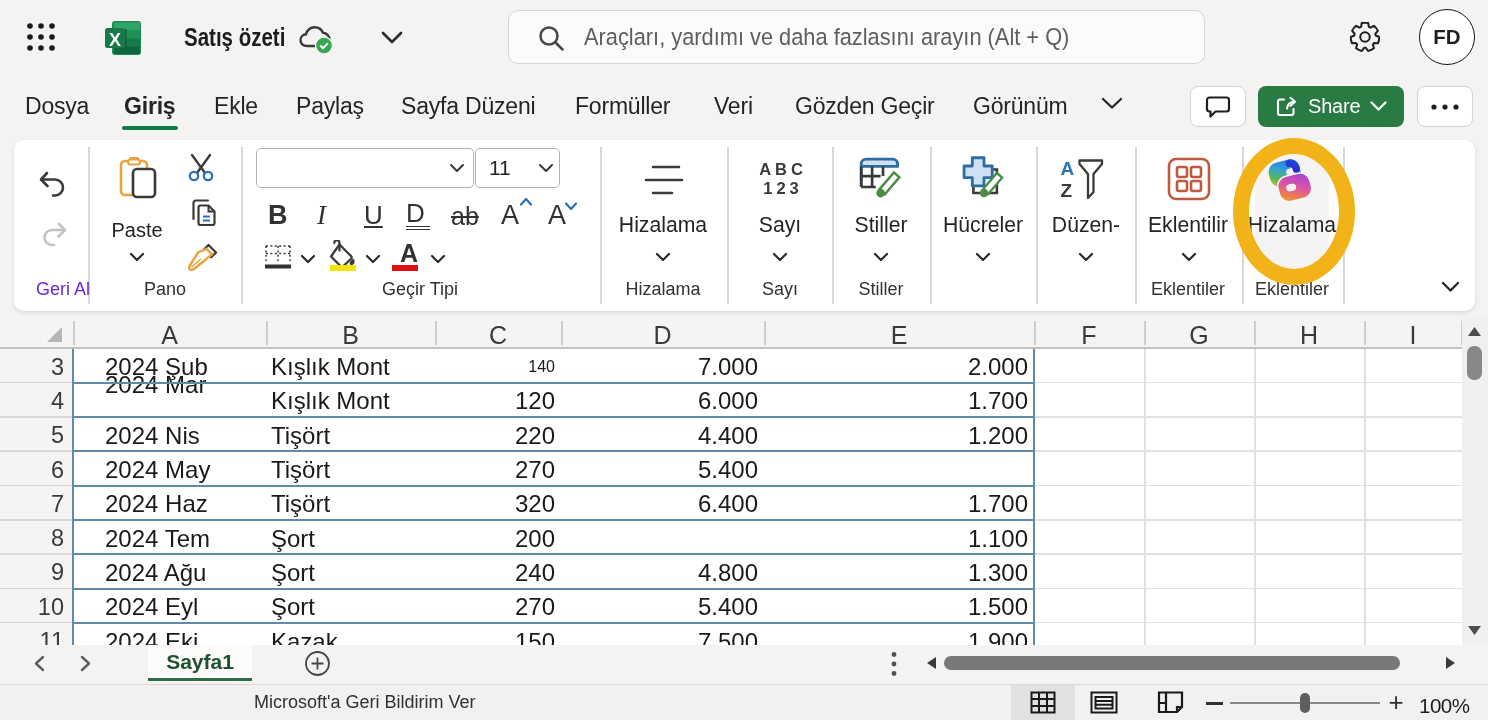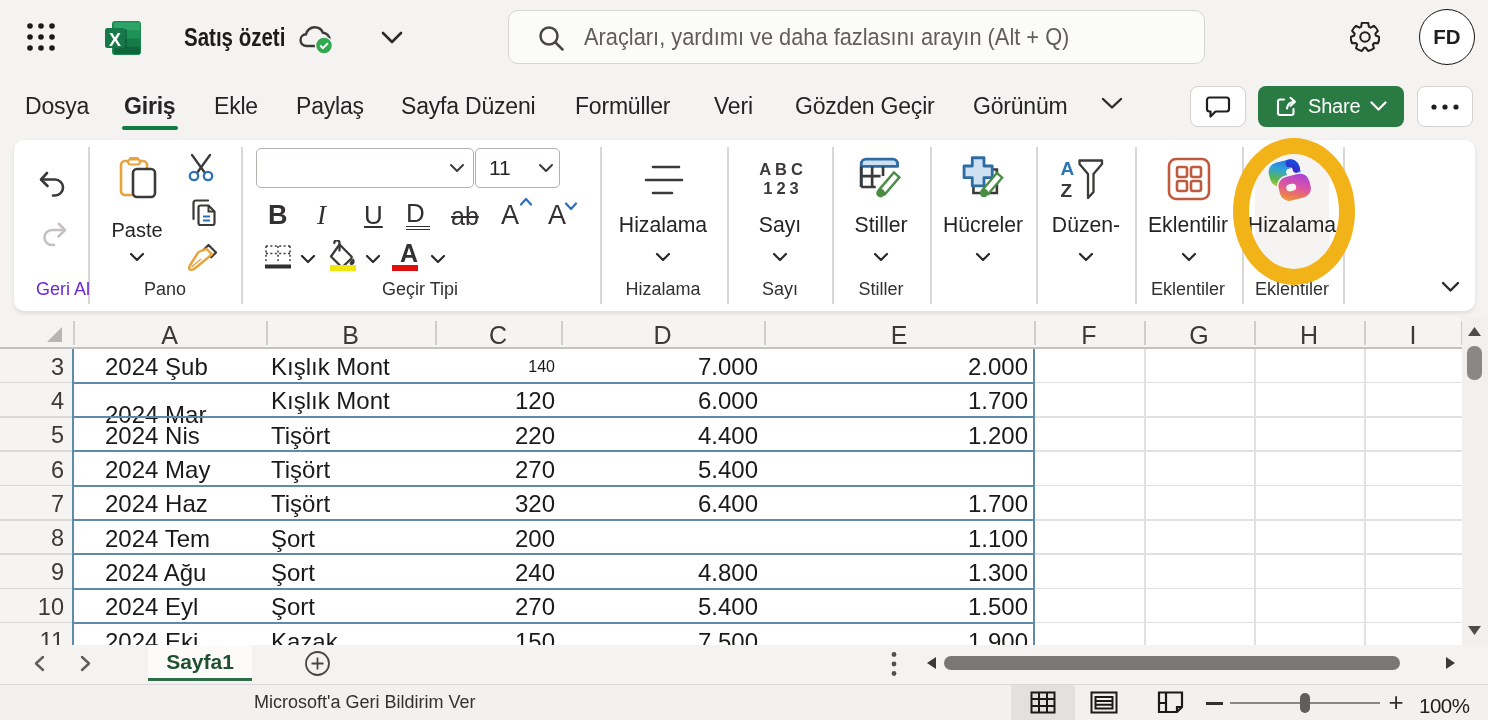--- a/index.html
+++ b/index.html
@@ -369,21 +369,21 @@
   <div class="abs" style="left:1034px;top:167.7px;width:428px;height:1.5px;background:#e3e1df;"></div>
   <div class="abs" style="left:1034px;top:202.0px;width:428px;height:1.5px;background:#e3e1df;"></div>
   <div class="abs" style="left:1034px;top:236.3px;width:428px;height:1.5px;background:#e3e1df;"></div>
   <div class="abs" style="left:1034px;top:270.6px;width:428px;height:1.5px;background:#e3e1df;"></div>
   <div class="abs" style="left:1034px;top:304.9px;width:428px;height:1.5px;background:#e3e1df;"></div>
   <div class="abs vctr" style="left:105px;top:33.0px;height:34.3px;font-size:24px;color:#1b1a19;">2024 Şub</div>
   <div class="abs vctr" style="left:271px;top:33.0px;height:34.3px;font-size:24px;color:#1b1a19;">Kışlık Mont</div>
   <div class="abs" style="left:435px;top:33.0px;width:120px;height:34.3px;display:flex;align-items:center;justify-content:flex-end;font-size:16px;color:#1b1a19;">140</div>
   <div class="abs" style="left:561px;top:33.0px;width:197px;height:34.3px;display:flex;align-items:center;justify-content:flex-end;font-size:24px;color:#1b1a19;">7.000</div>
   <div class="abs" style="left:764px;top:33.0px;width:264px;height:34.3px;display:flex;align-items:center;justify-content:flex-end;font-size:24px;color:#1b1a19;">2.000</div>
-  <div class="abs vctr" style="left:105px;top:81px;height:34.3px;font-size:24px;color:#1b1a19;">2024 Mar</div>
+  <div class="abs vctr" style="left:105px;top:51px;height:34.3px;font-size:24px;color:#1b1a19;">2024 Mar</div>
   <div class="abs vctr" style="left:271px;top:67.3px;height:34.3px;font-size:24px;color:#1b1a19;">Kışlık Mont</div>
   <div class="abs" style="left:435px;top:67.3px;width:120px;height:34.3px;display:flex;align-items:center;justify-content:flex-end;font-size:24px;color:#1b1a19;">120</div>
   <div class="abs" style="left:561px;top:67.3px;width:197px;height:34.3px;display:flex;align-items:center;justify-content:flex-end;font-size:24px;color:#1b1a19;">6.000</div>
   <div class="abs" style="left:764px;top:67.3px;width:264px;height:34.3px;display:flex;align-items:center;justify-content:flex-end;font-size:24px;color:#1b1a19;">1.700</div>
   <div class="abs vctr" style="left:105px;top:101.6px;height:34.3px;font-size:24px;color:#1b1a19;">2024 Nis</div>
   <div class="abs vctr" style="left:271px;top:101.6px;height:34.3px;font-size:24px;color:#1b1a19;">Tişört</div>
   <div class="abs" style="left:435px;top:101.6px;width:120px;height:34.3px;display:flex;align-items:center;justify-content:flex-end;font-size:24px;color:#1b1a19;">220</div>
   <div class="abs" style="left:561px;top:101.6px;width:197px;height:34.3px;display:flex;align-items:center;justify-content:flex-end;font-size:24px;color:#1b1a19;">4.400</div>
   <div class="abs" style="left:764px;top:101.6px;width:264px;height:34.3px;display:flex;align-items:center;justify-content:flex-end;font-size:24px;color:#1b1a19;">1.200</div>
   <div class="abs vctr" style="left:105px;top:135.9px;height:34.3px;font-size:24px;color:#1b1a19;">2024 May</div>

